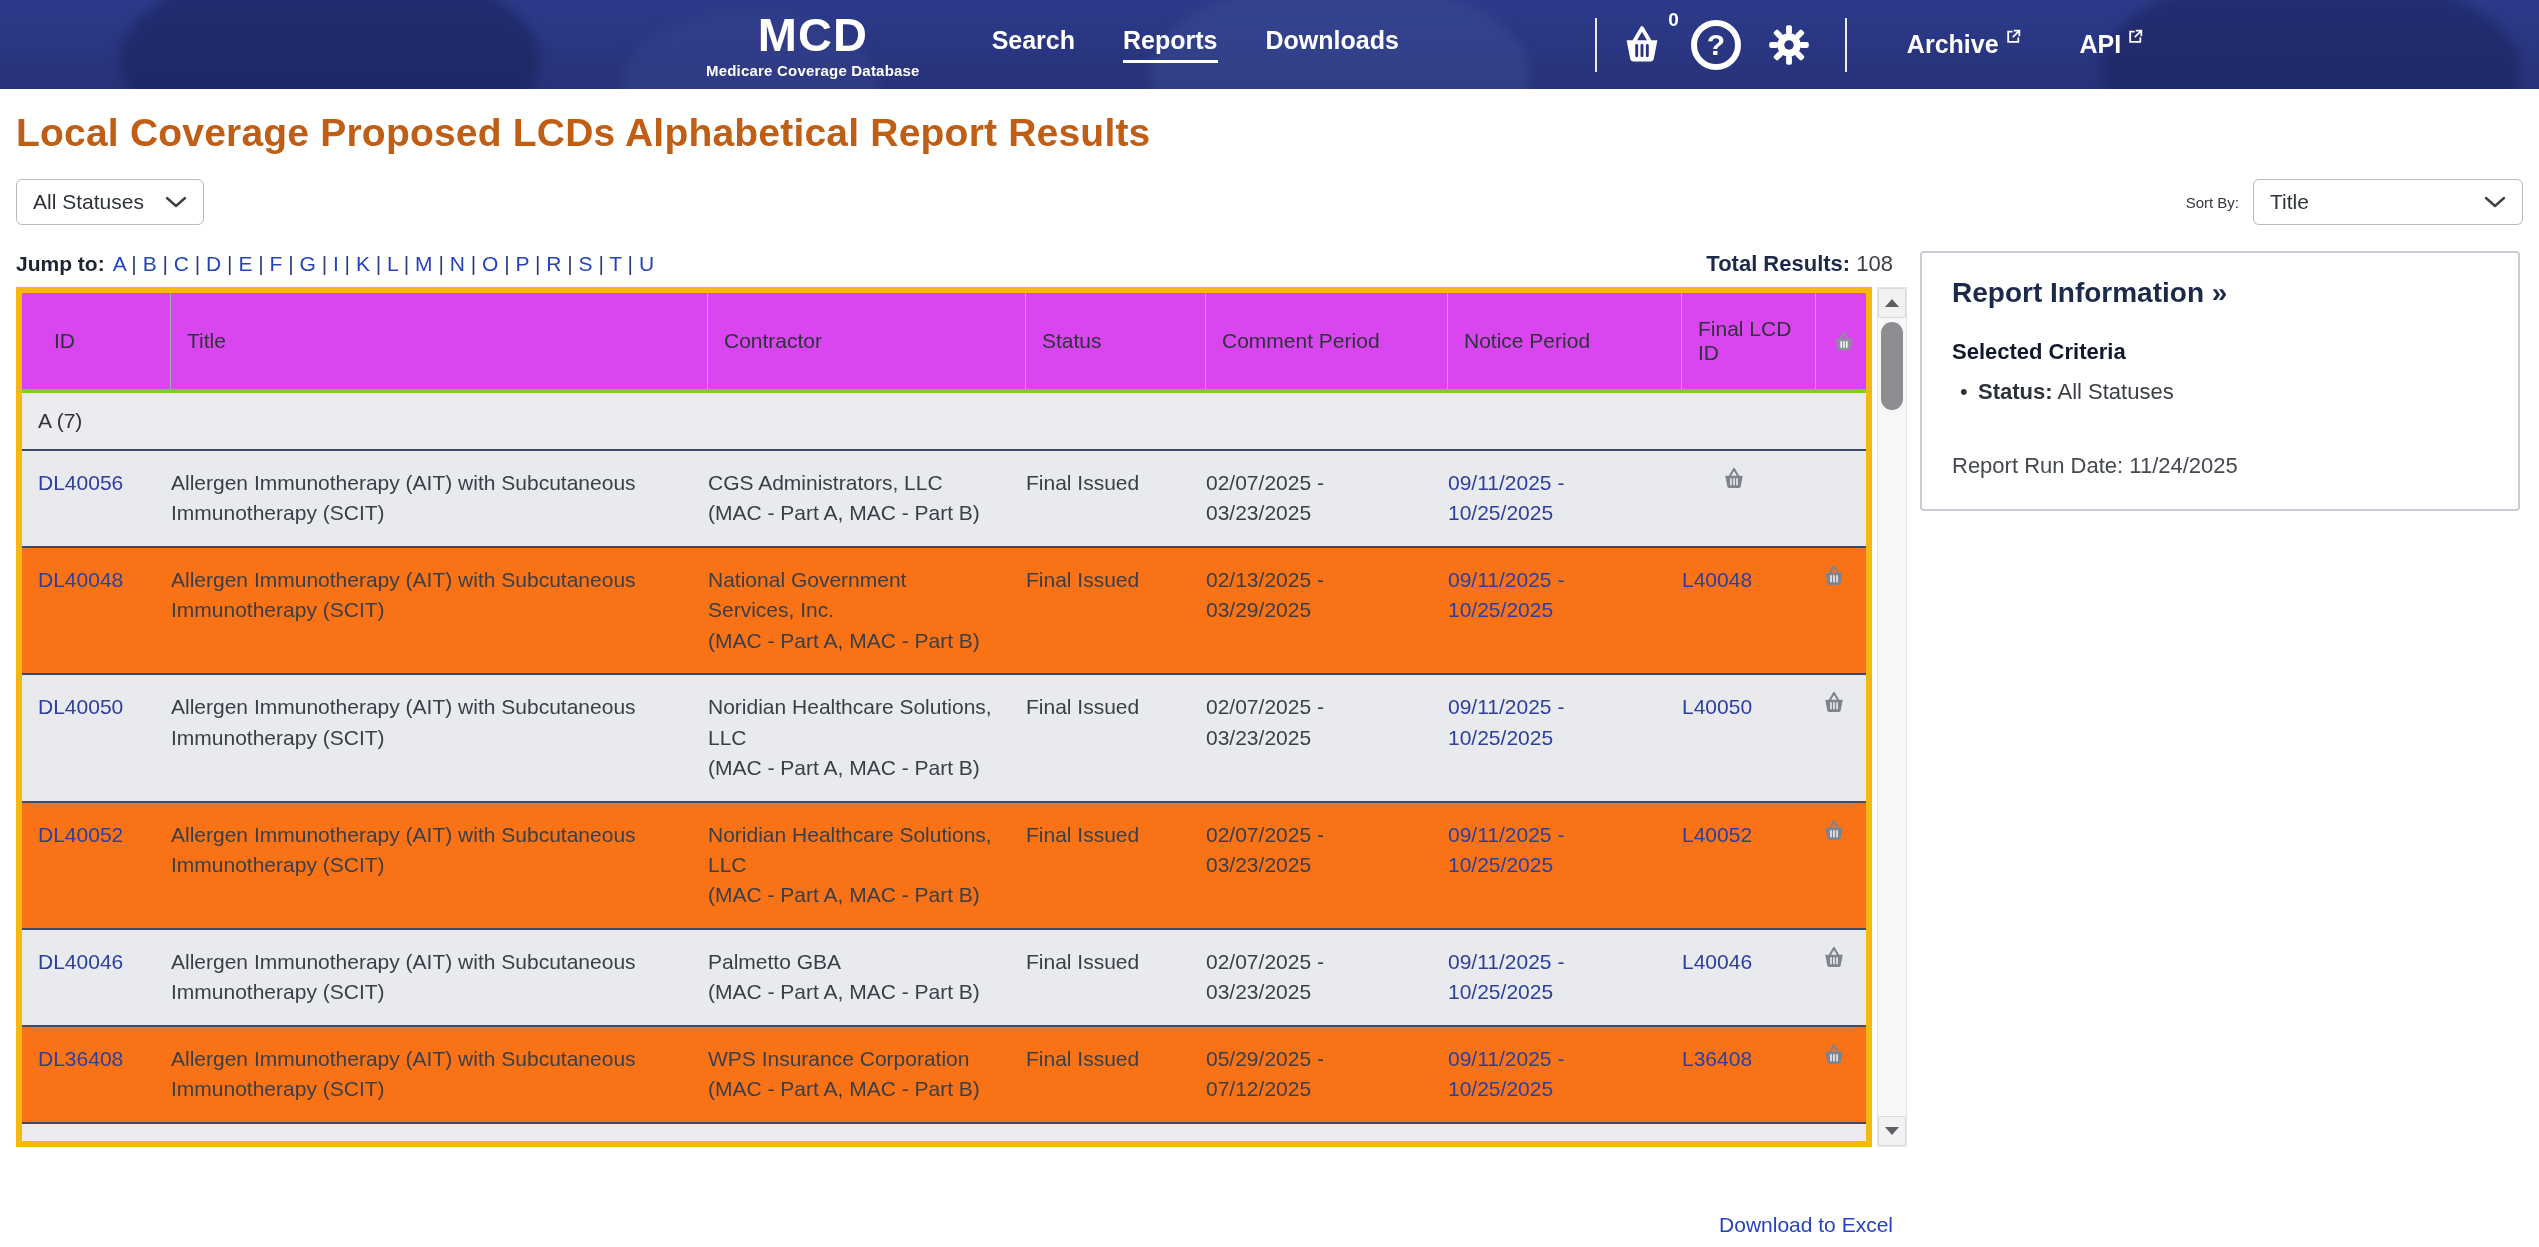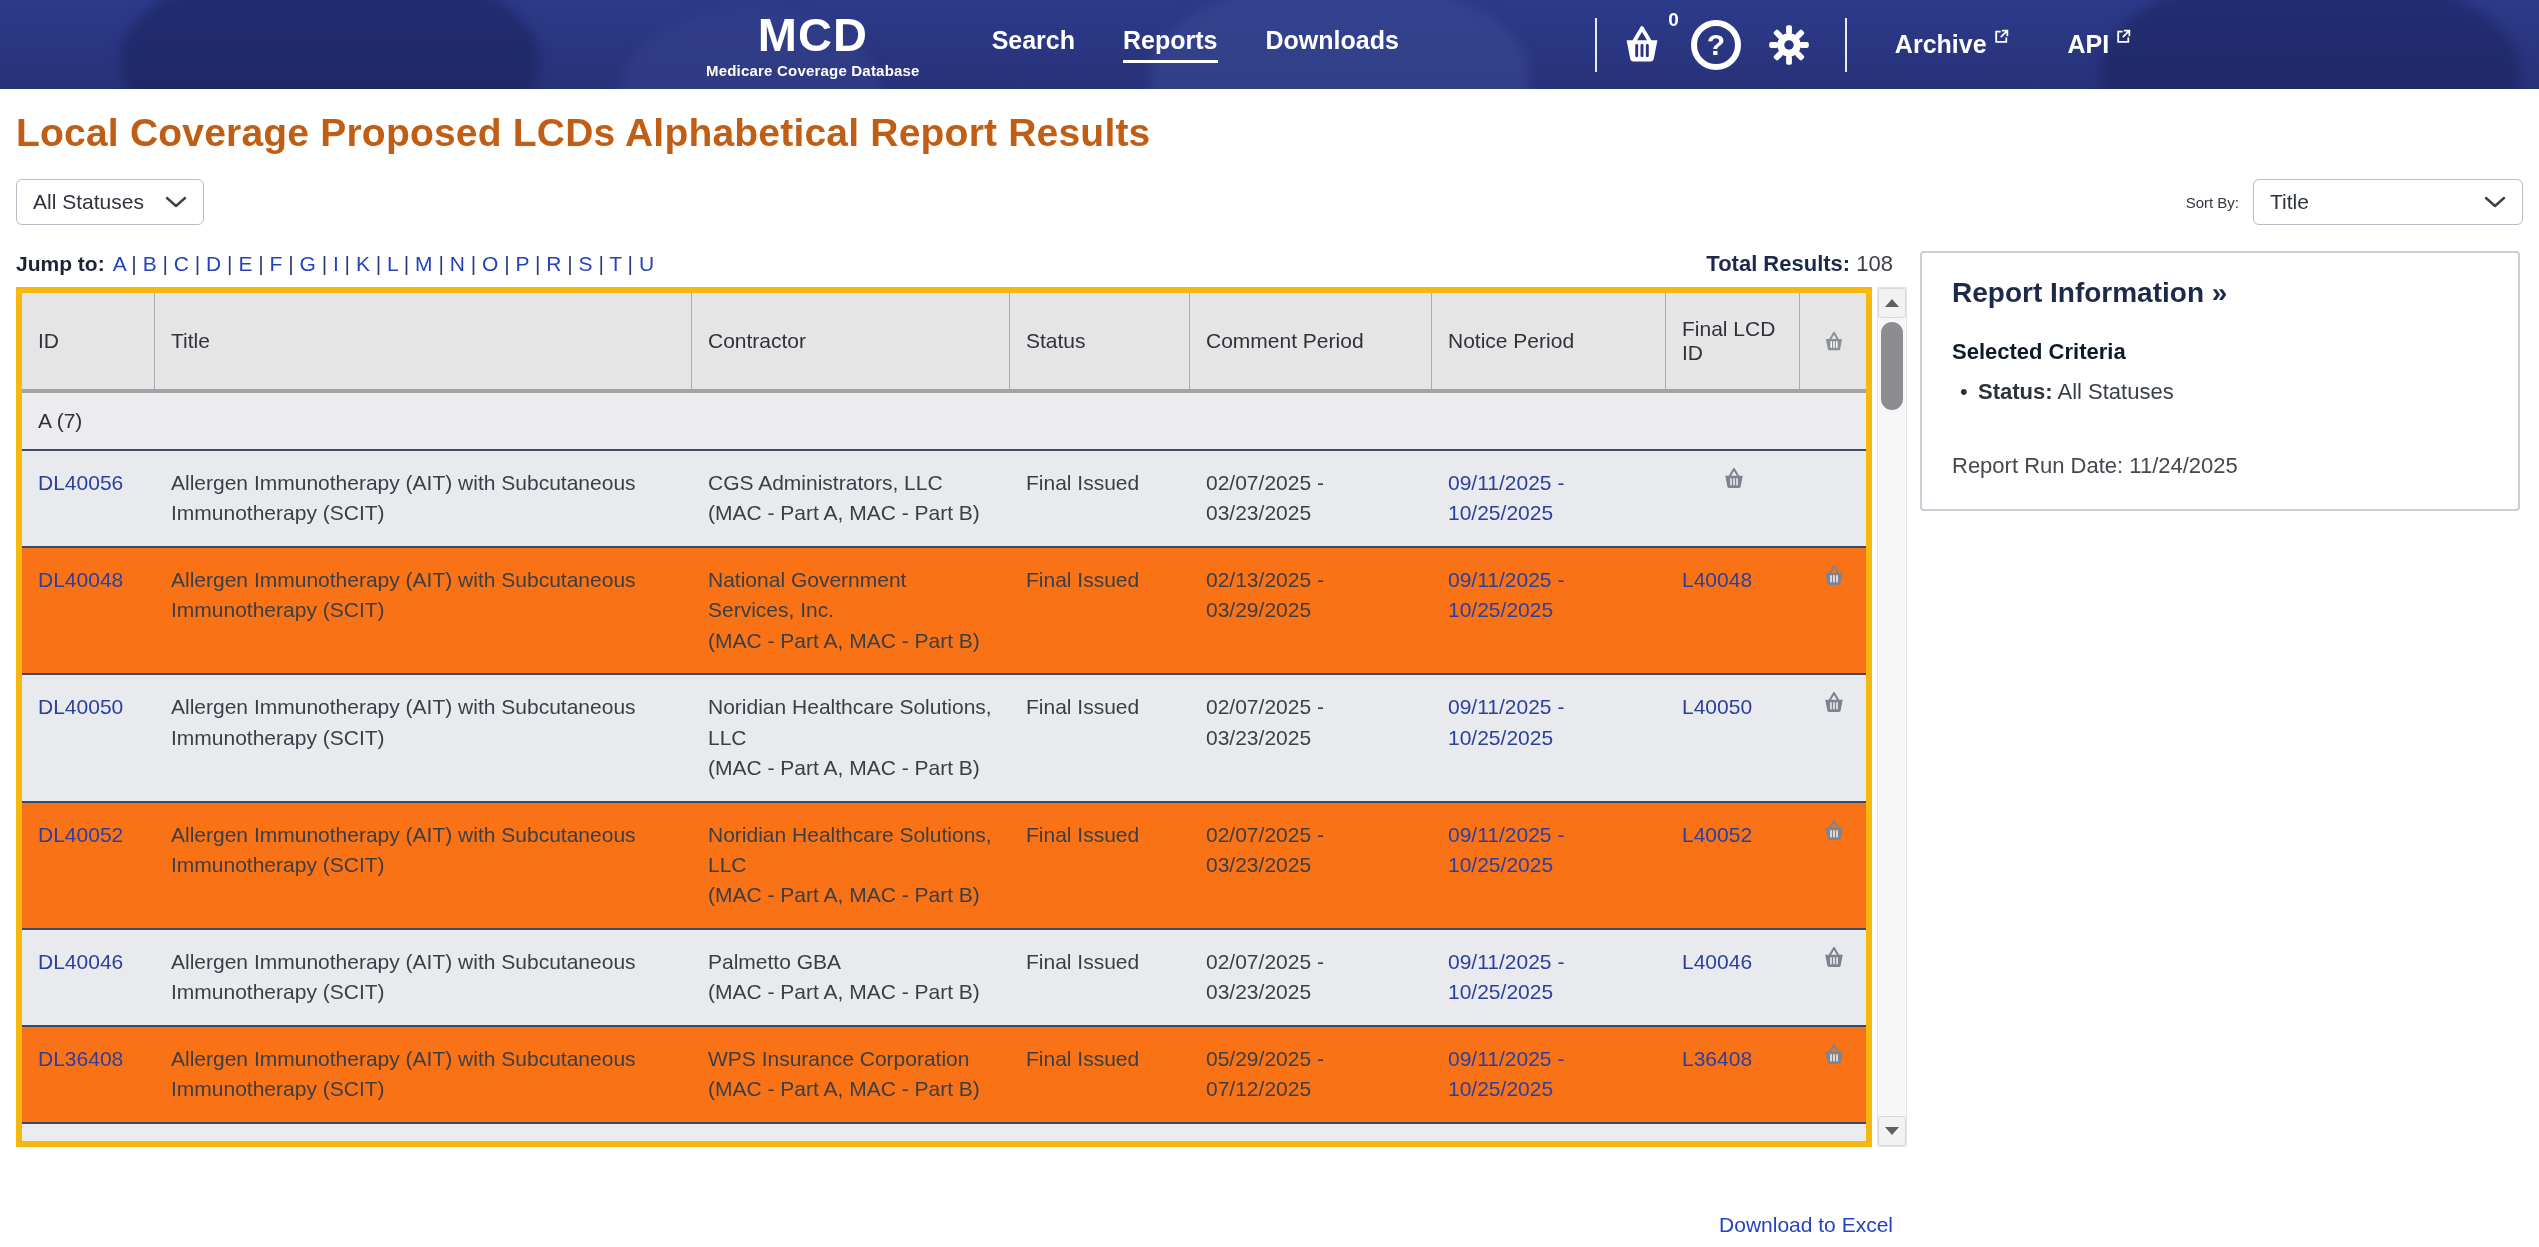--- a/index.html
+++ b/index.html
@@ -21,21 +21,21 @@
   .nav-link { color:#fff; font-size:25px; font-weight:600; text-decoration:none; padding-bottom:5px; border-bottom:3px solid transparent; cursor:pointer; }
   .nav-link.active { border-bottom-color:#fff; }
   .v-divider { width:2px; height:54px; background:rgba(255,255,255,.9); }
   .div1 { margin-left:196px; }
   .div2 { margin-left:34px; }
   .icon-group { display:flex; align-items:center; gap:26px; margin-left:22px; }
   .basket-btn { position:relative; cursor:pointer; display:flex; }
   .basket-badge { position:absolute; top:-14px; right:-14px; color:#fff; font-size:19px; font-weight:bold; }
   .help-btn { width:50px; height:50px; border:6px solid #fff; border-radius:50%; display:flex; align-items:center; justify-content:center; color:#fff; font-size:30px; font-weight:bold; cursor:pointer; }
   .gear-btn { cursor:pointer; display:flex; }
-  .ext-links { display:flex; align-items:center; gap:58px; margin-left:48px; }
+  .ext-links { display:flex; align-items:center; gap:58px; margin-left:60px; }
   .ext-link { color:#fff; font-size:25px; font-weight:600; text-decoration:none; display:flex; align-items:flex-start; gap:6px; cursor:pointer; }
   .ext-ic { margin-top:-2px; }
 
   
   .page { padding:0 16px; }
   h1.page-title { margin-top:22px; font-size:39px; font-weight:bold; color:#c05e15; letter-spacing:.2px; }
 
   .controls-row { margin-top:24px; display:flex; justify-content:space-between; align-items:center; width:2507px; }
   .fakeselect { background:#fff; border:1px solid #b6bcc6; border-radius:6px; height:46px; display:flex; align-items:center; justify-content:space-between; padding:0 16px 0 16px; font-size:21px; color:#2e323a; cursor:pointer; }
   .status-select { width:188px; }
@@ -50,21 +50,21 @@
   .jump-links { font-size:21px; }
   .jump-label { font-weight:bold; color:#1b2334; margin-right:8px; }
   .jump-letter { color:#2543bd; text-decoration:none; cursor:pointer; }
   .jump-letter:not(:last-child)::after { content:" | "; color:#2b3c7a; }
   .total-results { font-size:22px; color:#3a3e46; }
   .total-results b { color:#1b2a4a; font-weight:bold; }
 
   
   .table-zone { display:flex; }
   .table-outer { border:6px solid #f5b80b; width:1856px; background:#fff; }
-  .thead { display:grid; grid-template-columns:133px 537px 318px 180px 242px 234px 134px auto; border-bottom:4px solid #a3a3a3; background:#e5e5e5; }
+  .thead { display:grid; grid-template-columns:133px 537px 318px 180px 242px 234px 134px auto; border-bottom:4px solid #84cc16; background:#d946ef;padding-left:16px; }
   .th { font-size:21px; font-weight:500; color:#2e323a; padding:24px 14px 24px 16px; border-right:1px solid #a7adb5; display:flex; align-items:center; }
   .th:last-child { border-right:none; justify-content:center; }
   .section-row { background:#ececf0; font-size:21px; color:#2e323a; padding:16px 16px; border-bottom:2px solid #3d4965; }
   .trow { display:grid; grid-template-columns:133px 537px 318px 180px 242px 234px 134px auto; border-bottom:2px solid #3d4965; }
   .trow.odd { background:#e9eaee; }
   .trow.even { background:#f97316; }
   .td { font-size:21px; line-height:1.45; padding:17px 14px 17px 16px; color:#3a3e46; }
   .td a { text-decoration:none; color:#2b3f9e; cursor:pointer; }
   .td.td-basket { display:flex; justify-content:center; padding-top:15px; }
   .partial-row { height:17px; background:#ececf0; }

